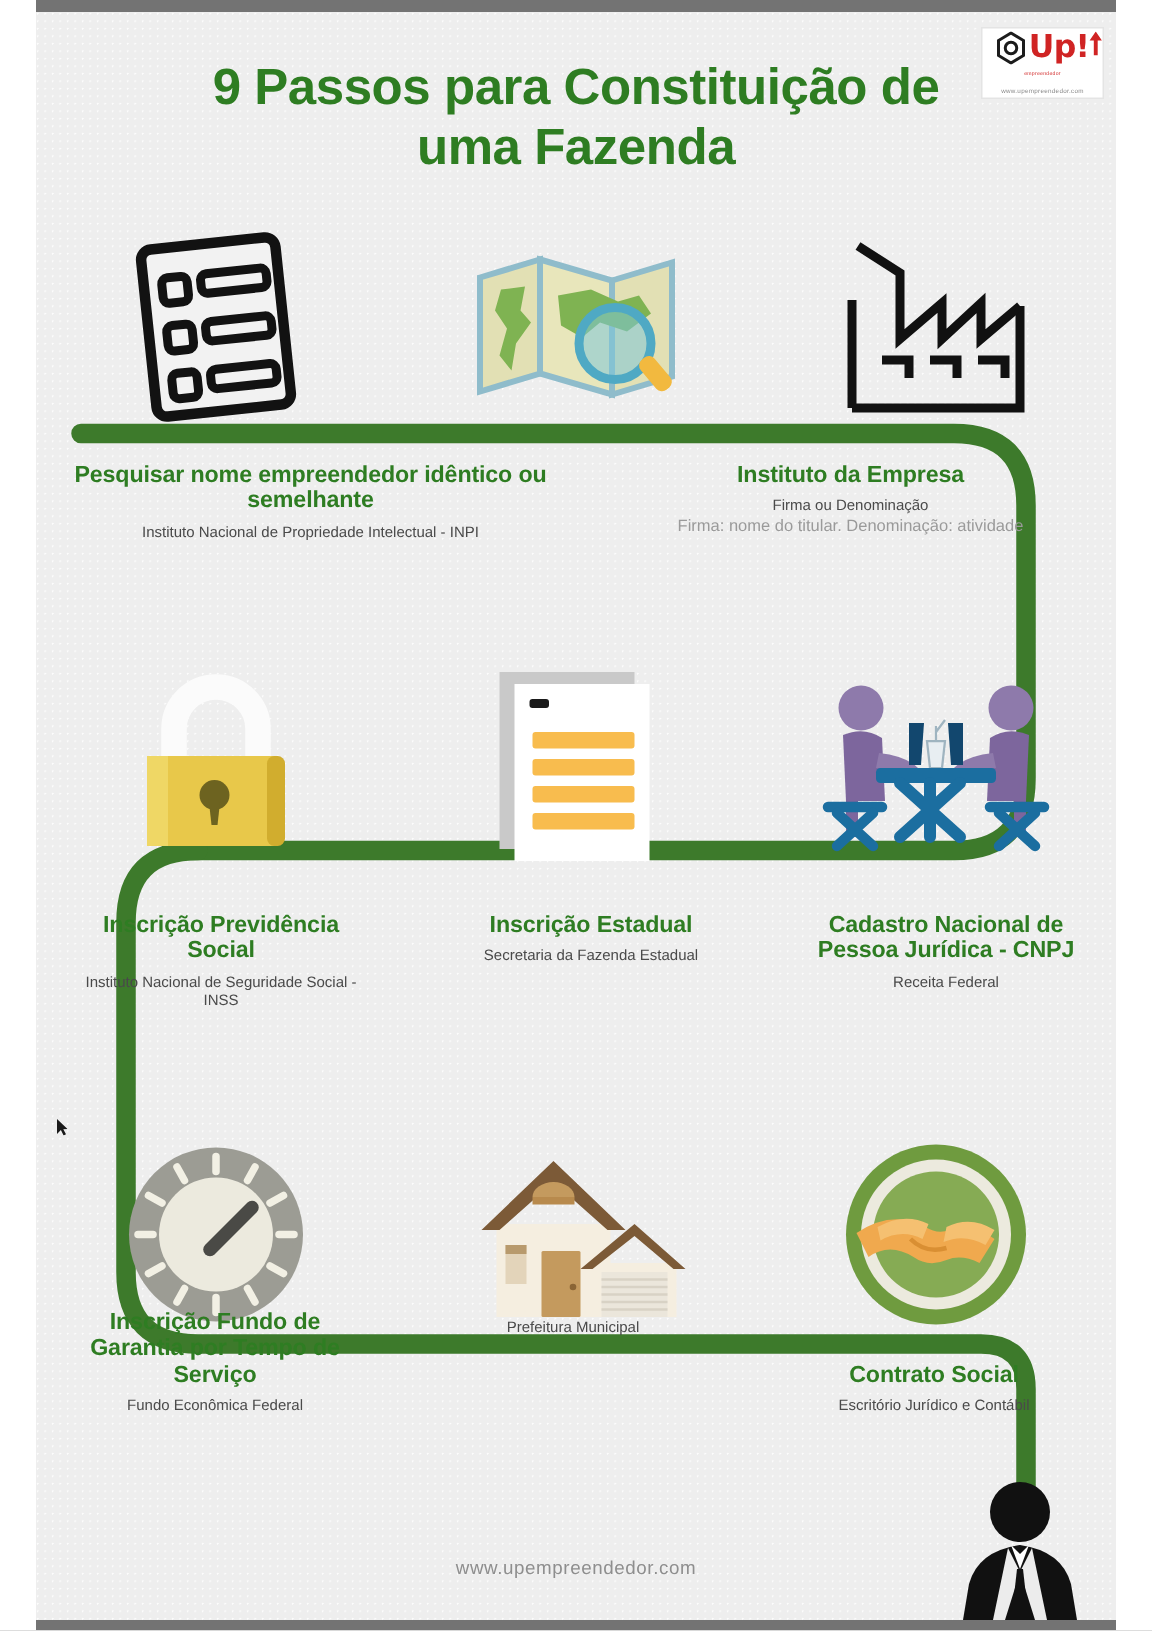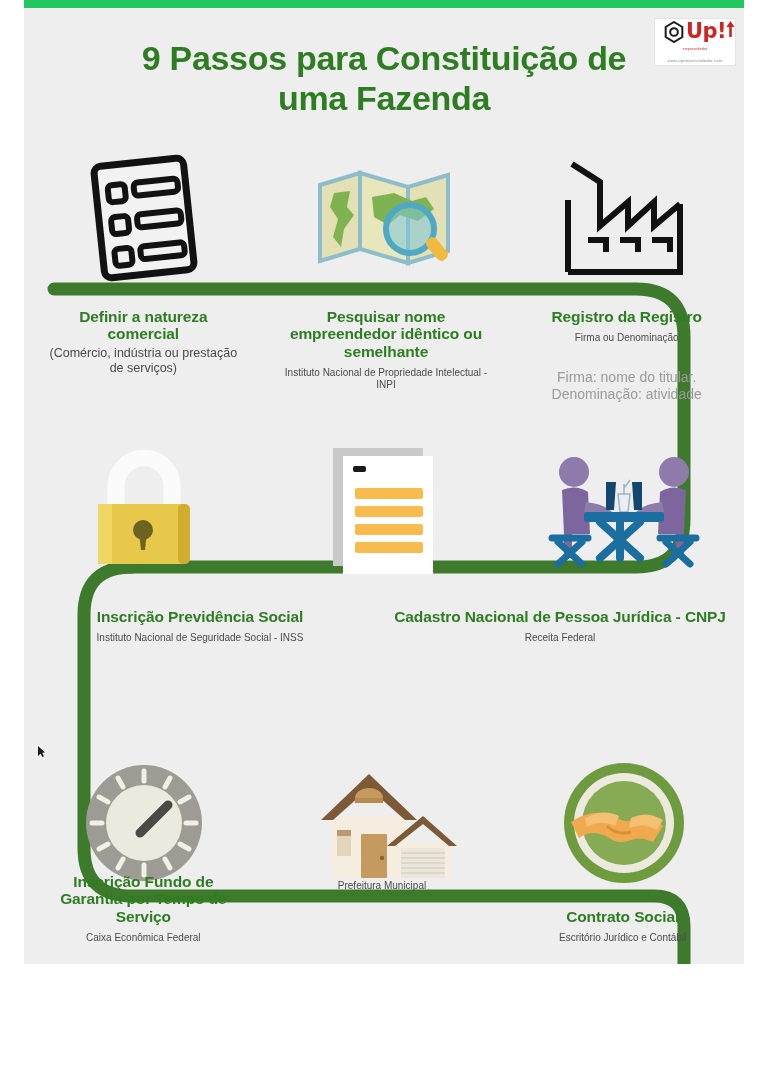--- a/index.html
+++ b/index.html
@@ -3,22 +3,22 @@
 <meta charset="utf-8">
 <style>
   * { box-sizing: border-box; margin: 0; padding: 0; }
   html, body {
     width: 768px; height: 1087px;
     background: #ffffff;
     font-family: "Liberation Sans", sans-serif;
   }
   .page {
     position: relative;
-    width: 768px; height: 964px;
-    background: #22c55e;
+    width: 768px; height: 1087px;
+    background: #737373;
     overflow: hidden;
   }
   .canvas {
     position: absolute;
     left: 24px; top: 8px;
     width: 720px; height: 1072px;
     background: #eeeeee;
     background-image:
       radial-gradient(circle at 1px 1px, rgba(255,255,255,0.85) 0.6px, transparent 0.7px);
     background-size: 5px 5px;
@@ -90,24 +90,24 @@
   }
   .step-sub {
     color: #4a4a4a;
     font-size: 10px;
     line-height: 1.22;
     text-align: center;
     margin-top: 7px;
   }
   .step-note {
     color: #9a9a9a;
-    font-size: 14px;
+    font-size: 11px;
     line-height: 1.22;
     text-align: center;
-    margin-top: 24px;
+    margin-top: 0;
   }
   .step-paren {
     color: #4a4a4a;
     font-size: 12.5px;
     line-height: 1.22;
     text-align: center;
     margin-top: 3px;
   }
 
   .footer-url {
@@ -210,32 +210,28 @@
             <path d="M34 84 L52 84 L52 96" fill="none" stroke="#111" stroke-width="6"></path>
             <path d="M66 84 L84 84 L84 96" fill="none" stroke="#111" stroke-width="6"></path>
             <path d="M98 84 L116 84 L116 96" fill="none" stroke="#111" stroke-width="6"></path>
           </svg>
         </div>
       </div>
     </div>
 
     <div class="row text-row" style="top:300px;">
 
-      <div class="col" style="padding:0 18px;">
-        <div class="step-head">Definir a natureza comercial</div>
-        <div class="step-paren">(Comércio, indústria ou prestação de serviços)</div>
-      </div>
 
       <div class="col" style="padding:0 22px;">
         <div class="step-head">Pesquisar nome empreendedor idêntico ou semelhante</div>
         <div class="step-sub">Instituto Nacional de Propriedade Intelectual - INPI</div>
       </div>
 
       <div class="col" style="padding:0 16px;">
-        <div class="step-head">Registro da Registro</div>
+        <div class="step-head">Instituto da Empresa</div>
         <div class="step-sub">Firma ou Denominação</div>
         <div class="step-note">Firma: nome do titular. Denominação: atividade</div>
       </div>
     </div>
 
     <div class="row icon-row" style="top:432px;">
 
       <div class="col">
         <div class="icon-box">
           <svg width="120" height="128" viewBox="0 0 120 128">
@@ -290,25 +286,29 @@
             <path d="M14 96 L38 118 M38 96 L14 118" stroke="#1b6ea0" stroke-width="7" stroke-linecap="round"></path>
             <path d="M116 92 L152 92" stroke="#1b6ea0" stroke-width="7" stroke-linecap="round"></path>
             <path d="M122 96 L146 118 M146 96 L122 118" stroke="#1b6ea0" stroke-width="7" stroke-linecap="round"></path>
           </svg>
         </div>
       </div>
     </div>
 
     <div class="row text-row" style="top:600px;">
 
-      <div class="col" style="padding:0 4px;">
+      <div class="col" style="padding:0 22px;">
         <div class="step-head">Inscrição Previdência Social</div>
         <div class="step-sub">Instituto Nacional de Seguridade Social - INSS</div>
       </div>
 
+      <div class="col" style="padding:0 22px;">
+        <div class="step-head">Inscrição Estadual</div>
+        <div class="step-sub">Secretaria da Fazenda Estadual</div>
+      </div>
 
       <div class="col" style="padding:0 12px;">
         <div class="step-head">Cadastro Nacional de Pessoa Jurídica - CNPJ</div>
         <div class="step-sub">Receita Federal</div>
       </div>
     </div>
 
     <div class="row icon-row" style="top:745px;">
 
       <div class="col">
@@ -372,21 +372,21 @@
             <path d="M46 66 q10 10 24 6" stroke="#d98f33" stroke-width="3" fill="none"></path>
           </svg>
         </div>
       </div>
     </div>
 
     <div class="row text-row" style="top:865px;">
 
       <div class="col" style="padding:0 20px;">
         <div class="step-head">Inscrição Fundo de Garantia por Tempo de Serviço</div>
-        <div class="step-sub">Caixa Econômica Federal</div>
+        <div class="step-sub">Fundo Econômica Federal</div>
       </div>
 
       <div class="col" style="padding:0 20px;">
         <div class="step-sub">Prefeitura Municipal</div>
       </div>
 
       <div class="col" style="padding:0 22px;justify-content:flex-end;">
         <div class="step-head">Contrato Social</div>
         <div class="step-sub">Escritório Jurídico e Contábil</div>
       </div>

